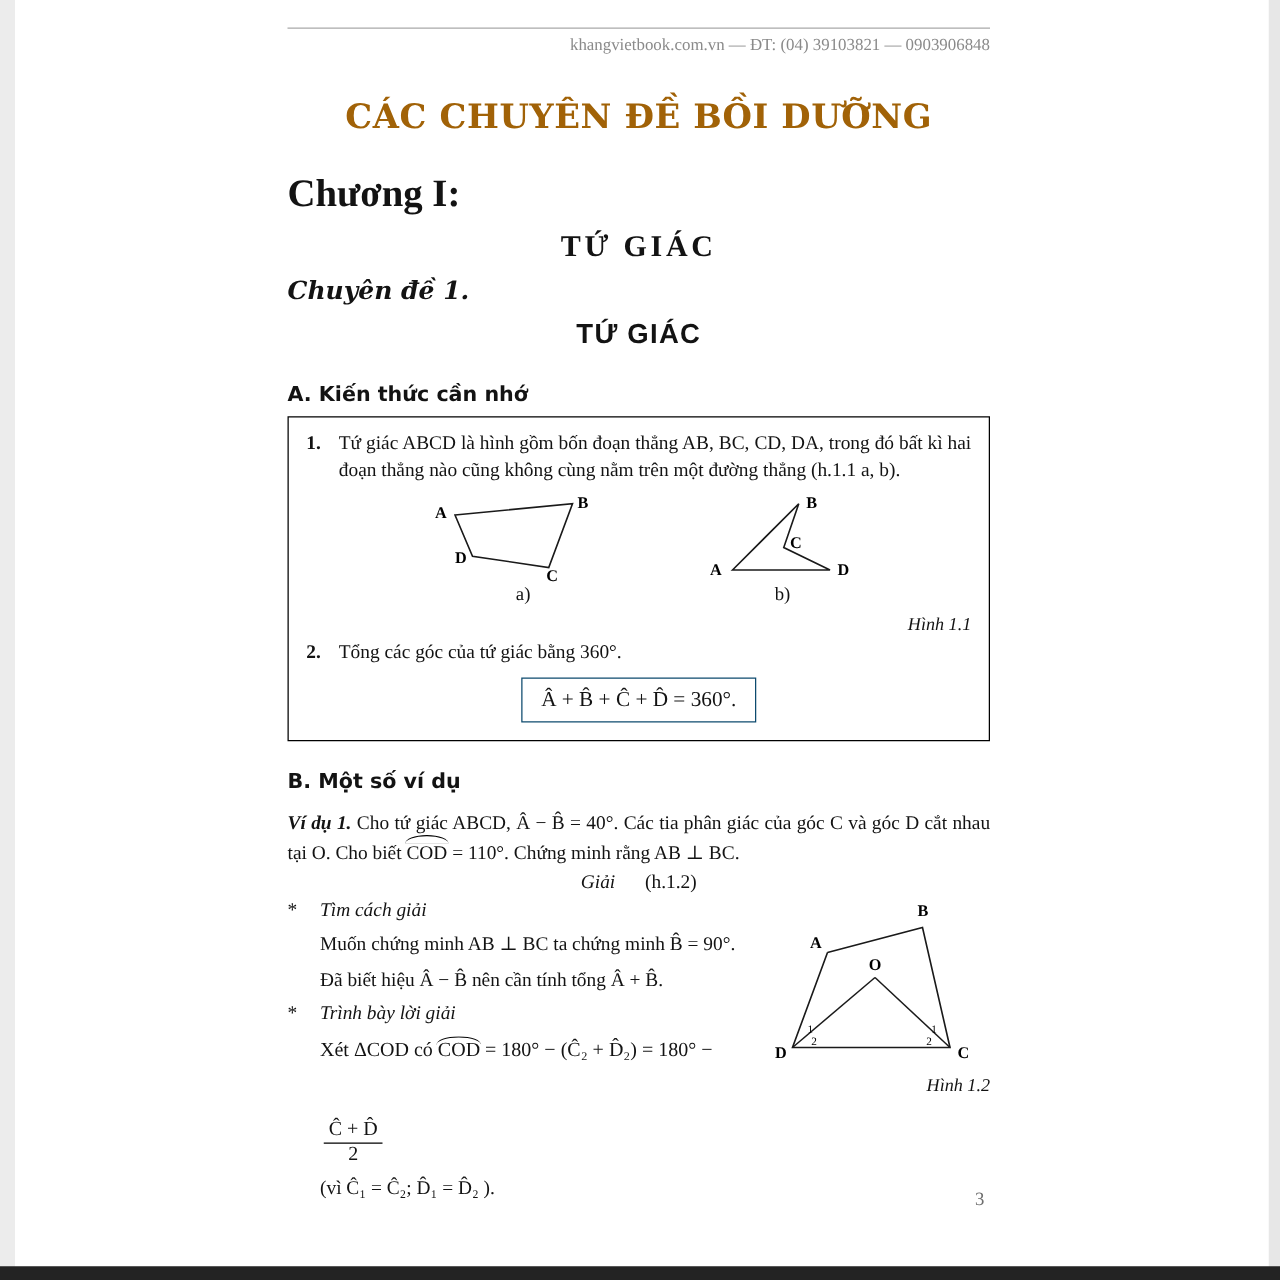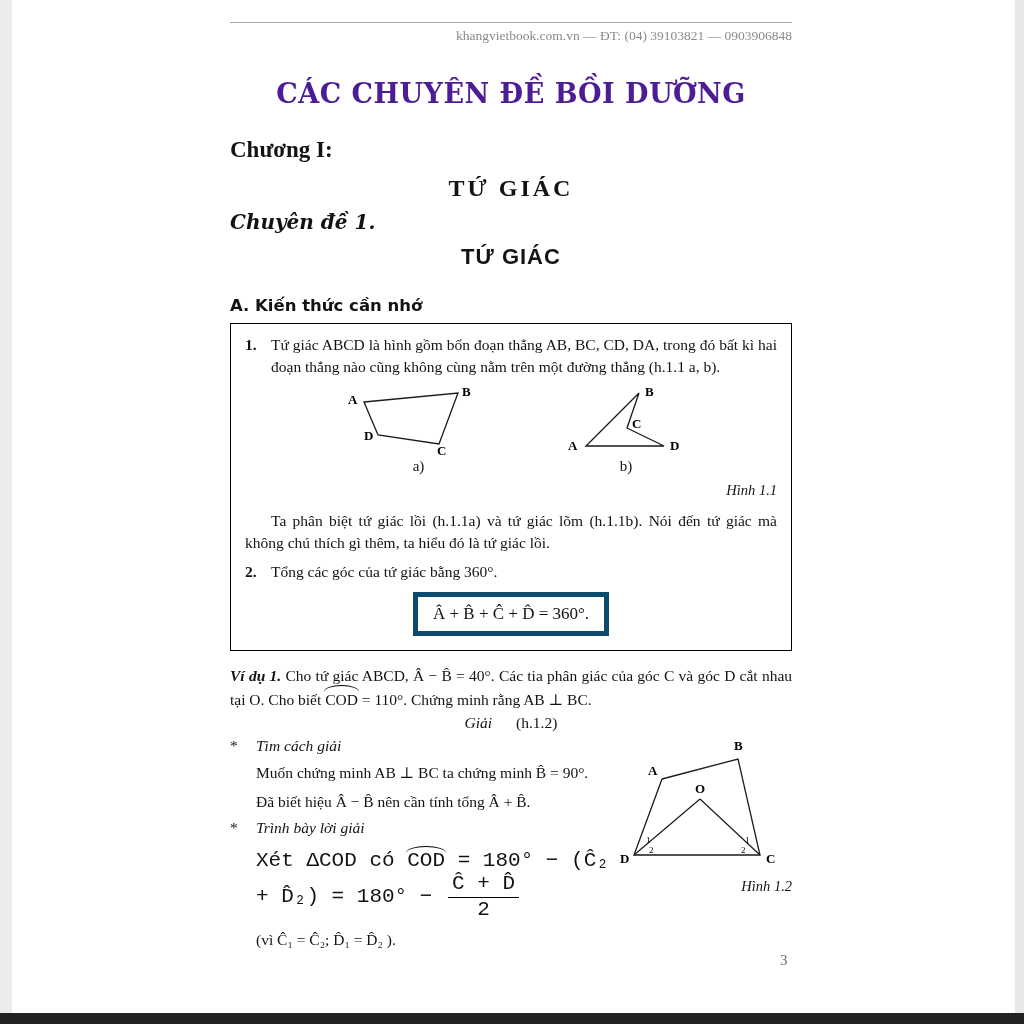--- a/index.html
+++ b/index.html
@@ -11,23 +11,23 @@
   .edge-left{position:absolute;left:0;top:0;bottom:0;width:12px;background:#ececec;}
   .edge-right{position:absolute;right:0;top:0;bottom:0;width:9px;background:#e7e7e7;}
   .edge-bottom{position:absolute;left:0;right:0;bottom:0;height:11px;background:#232323;}
 
   .content{position:absolute;left:230px;top:0;width:562px;}
   .header-rule{margin-top:22px;border-top:1px solid #a9a9a9;}
   .page-header{text-align:right;color:#8a8a8a;font-size:13.5px;padding-top:5px;}
 
   .main-title{
     text-align:center;font-family:"DejaVu Serif",serif;font-weight:bold;
-    font-size:27px;margin:34px 0 12px;letter-spacing:.5px;color:#4c1d95;
-  }
-  .chapter-label{font-size:23px;font-weight:bold;margin-top:28px;}
+    font-size:27px;margin:34px 0 12px;letter-spacing:.5px;color:#a16207;
+  }
+  .chapter-label{font-size:31px;font-weight:bold;margin-top:28px;}
   .chapter-title{text-align:center;font-size:24px;font-weight:bold;letter-spacing:3px;margin-top:12px;}
   .topic-label{font-size:20px;font-weight:bold;font-style:italic;margin-top:8px;font-family:"DejaVu Serif",serif;}
   .topic-title{
     text-align:center;font-size:22px;font-weight:bold;letter-spacing:1px;margin-top:10px;
     font-family:"Liberation Sans","DejaVu Sans",sans-serif;
   }
   .sec-heading{
     font-size:16.5px;font-weight:bold;margin-top:26px;
     font-family:"DejaVu Sans","Liberation Sans",sans-serif;
   }
@@ -38,42 +38,42 @@
   .num{font-weight:bold;flex:none;width:26px;}
   .itext{text-align:justify;}
 
   .figs-row{display:flex;justify-content:center;align-items:flex-end;gap:55px;margin-top:6px;}
   .figblock{text-align:center;}
   .figblock svg{display:block;}
   .sublabel{font-size:15px;margin-top:0;}
   .fig-caption{text-align:right;font-style:italic;font-size:14.5px;margin-top:3px;}
 
   .indent{ text-indent:26px;text-align:justify;margin:9px 0 7px;}
-  .formula-box{width:max-content;margin:9px auto 2px;border:5px solid #0c4a6e;padding:5px 15px;font-size:17px;}
+  .formula-box{width:max-content;margin:9px auto 2px;border:1px solid #0c4a6e;padding:5px 15px;font-size:17px;}
 
   .example{margin:13px 0 2px;text-align:justify;line-height:1.55;font-size:15.5px;}
   .vd{font-weight:bold;font-style:italic;}
   .giai{text-align:center;font-size:15.5px;margin:1px 0 3px;}
   .giai-label{font-style:italic;margin-right:20px;}
 
   .fig12-float{float:right;width:172px;margin:2px 0 2px 10px;text-align:center;}
   .fig12-float svg{display:block;}
 
   .star-row{display:flex;margin:5px 0 3px;font-size:15.5px;}
   .star{flex:none;width:26px;}
   .star-heading{font-style:italic;}
   .sol-line{margin:7px 0 7px 26px;font-size:15.5px;line-height:1.4;}
-  .calc-line{margin:12px 0 6px 26px;font-size:21px;font-family:Liberation Mono, monospace;}
+  .calc-line{margin:12px 0 6px 26px;font-size:16px;}
 
   .widehat{position:relative;display:inline-block;}
   .widehat::before{
     content:"";position:absolute;left:-1px;right:-1px;top:-3px;height:6px;
     border-top:1.4px solid #000;border-radius:50% 50% 0 0 / 100% 100% 0 0;
   }
-  .frac{display:inline-block;vertical-align:middle;text-align:center;line-height:1.15;margin-left:3px;}
+  .frac{display:inline-block;vertical-align:middle;text-align:center;line-height:1.15;margin-left:3px;margin-top:45px;}
   .fnum{display:block;border-bottom:1px solid #000;padding:0 4px;}
   .fden{display:block;}
 
   .page-num{position:absolute;left:780px;top:952px;color:#6e6e6e;font-size:15px;}
   svg text{font-family:"Liberation Serif","DejaVu Serif",serif;}
 </style>
 </head>
 <body>
 
 <div class="edge-left"></div>
@@ -116,30 +116,30 @@
           <text x="7" y="66" font-size="13" font-weight="bold">A</text>
           <text x="84" y="12" font-size="13" font-weight="bold">B</text>
           <text x="71" y="44" font-size="13" font-weight="bold">C</text>
           <text x="109" y="66" font-size="13" font-weight="bold">D</text>
         </svg>
         <div class="sublabel">b)</div>
       </div>
     </div>
     <div class="fig-caption">Hình 1.1</div>
 
-    <p class="indent">Ta phân biệt tứ giác lồi (h.1.1a) và tứ giác lõm (h.1.1b). Nói đến tứ giác mà không chú thích gì thêm, ta hiểu đó là tứ giác lồi.</p>
 
     <div class="num-item">
       <span class="num">2.</span>
       <span class="itext">Tổng các góc của tứ giác bằng 360°.</span>
     </div>
 
     <div class="formula-box">Â + B̂ + Ĉ + D̂ = 360°.</div>
   </div>
 
+  <div class="sec-heading b">B. Một số ví dụ</div>
 
   <p class="example">
     <span class="vd">Ví dụ 1.</span>
     <span>Cho tứ giác ABCD,</span>
     <span>Â − B̂ = 40°.</span>
     <span>Các tia phân giác của góc C và góc D cắt nhau tại O. Cho biết</span>
     <span class="widehat">COD</span>
     <span>= 110°.</span>
     <span>Chứng minh rằng AB ⊥ BC.</span>
   </p>

